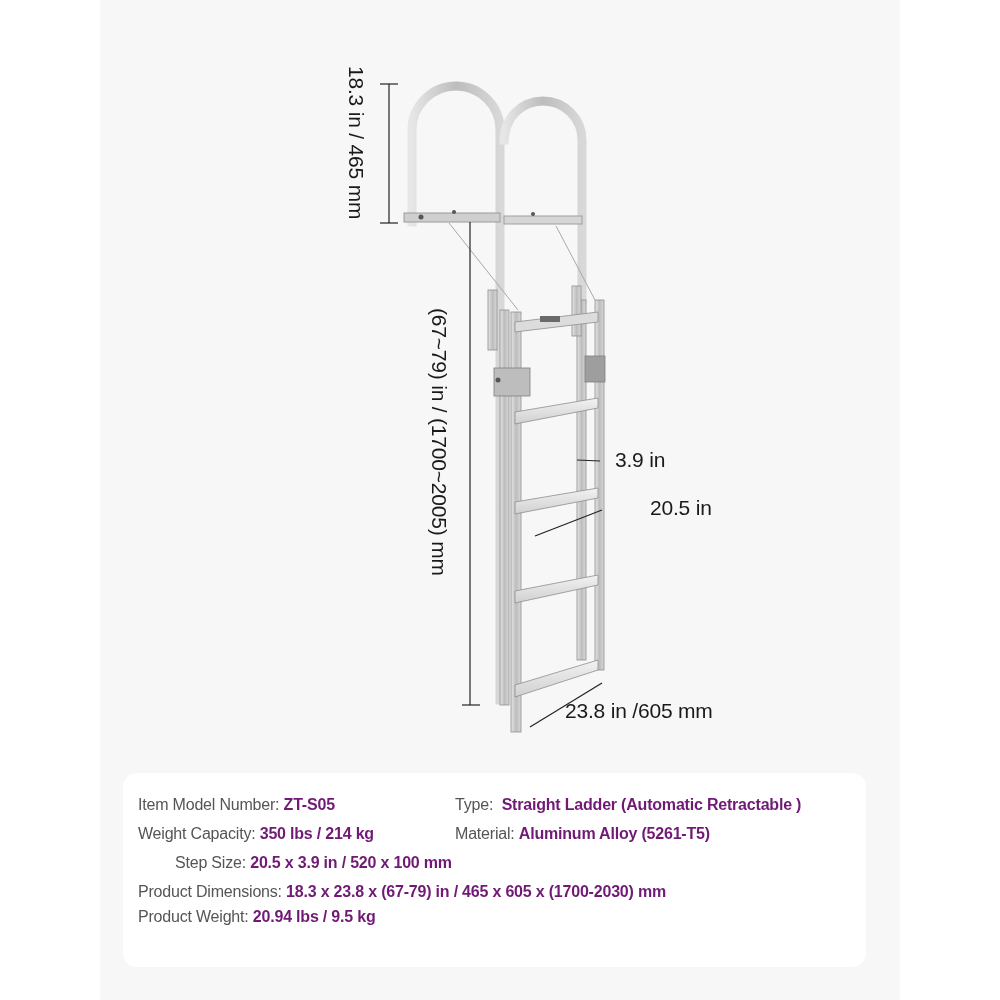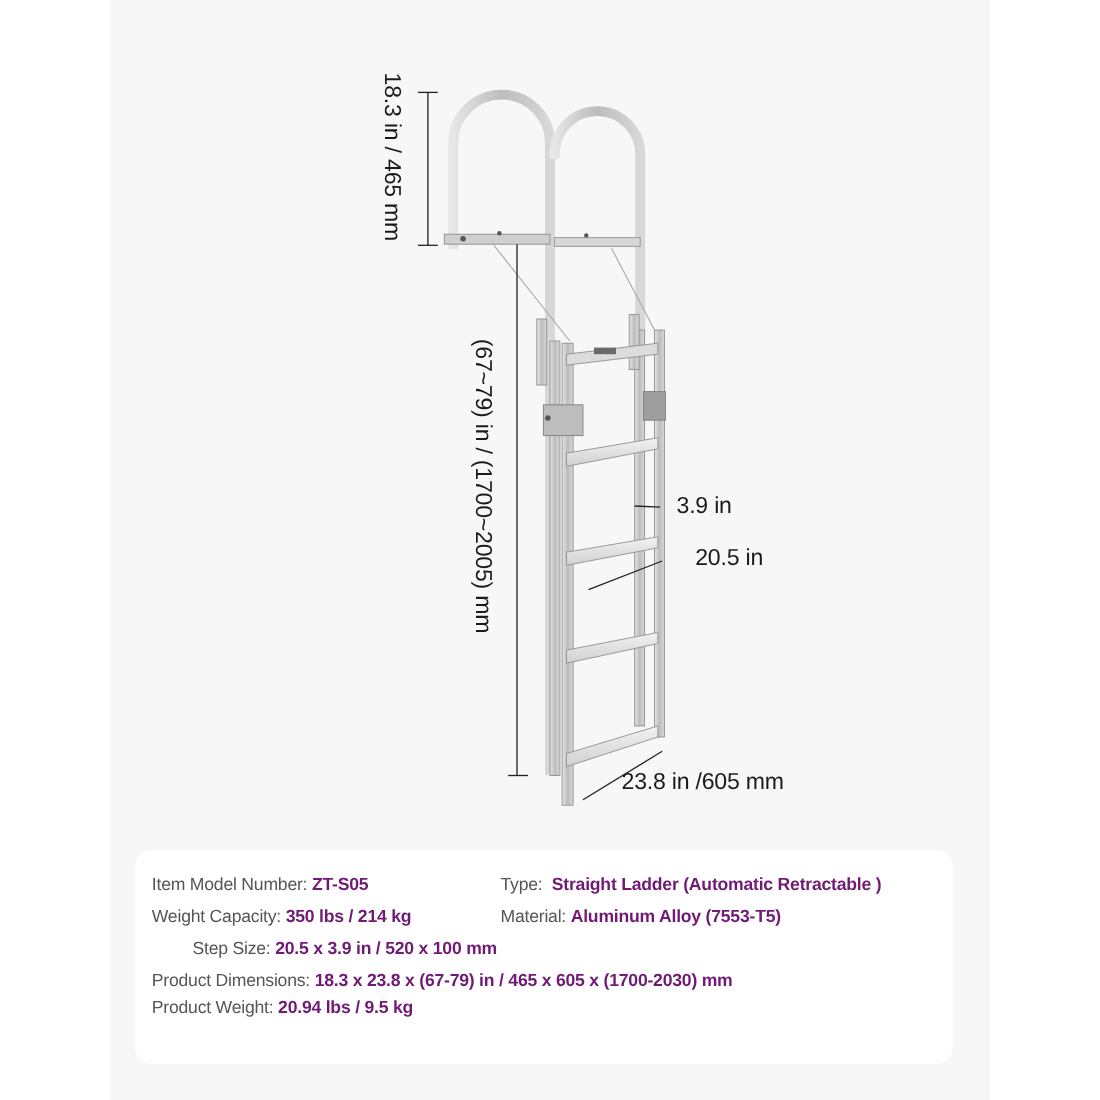--- a/index.html
+++ b/index.html
@@ -76,21 +76,21 @@
     <line x1="462" y1="705" x2="480" y2="705"></line>
     <line x1="577" y1="460" x2="600" y2="461"></line>
     <line x1="535" y1="536" x2="602" y2="510"></line>
     <line x1="530" y1="727" x2="602" y2="683"></line>
   </g>
 </svg>
 
 <div class="dim-label vert" style="left:368px; top:66px;">18.3 in / 465 mm</div>
 <div class="dim-label vert" style="left:451px; top:308px;">(67~79) in / (1700~2005) mm</div>
 <div class="dim-label" style="left:615px; top:448px;">3.9 in</div>
-<div class="dim-label" style="left:632px; top:496px;">20.5 in</div>
+<div class="dim-label" style="left:650px; top:496px;">20.5 in</div>
 <div class="dim-label" style="left:565px; top:699px;">23.8 in /605 mm</div>
 
 <div class="card">
   <div class="spec" style="left:15px; top:23px;">
     <span>Item Model Number: </span><span class="val">ZT-S05</span>
   </div>
   <div class="spec" style="left:15px; top:52px;">
     <span>Weight Capacity: </span><span class="val">350 lbs / 214 kg</span>
   </div>
   <div class="spec" style="left:32px; top:81px;margin-left:20px;">
@@ -99,15 +99,15 @@
   <div class="spec" style="left:15px; top:110px;">
     <span>Product Dimensions: </span><span class="val">18.3 x 23.8 x (67-79) in / 465 x 605 x (1700-2030) mm</span>
   </div>
   <div class="spec" style="left:15px; top:135px;">
     <span>Product Weight: </span><span class="val">20.94 lbs / 9.5 kg</span>
   </div>
   <div class="spec" style="left:332px; top:23px;">
     <span style="white-space:pre;">Type:  </span><span class="val">Straight Ladder (Automatic Retractable )</span>
   </div>
   <div class="spec" style="left:332px; top:52px;">
-    <span>Material: </span><span class="val">Aluminum Alloy (7553-T5)</span>
+    <span>Material: </span><span class="val">Aluminum Alloy (5261-T5)</span>
   </div>
 </div>
 
 </body></html>

